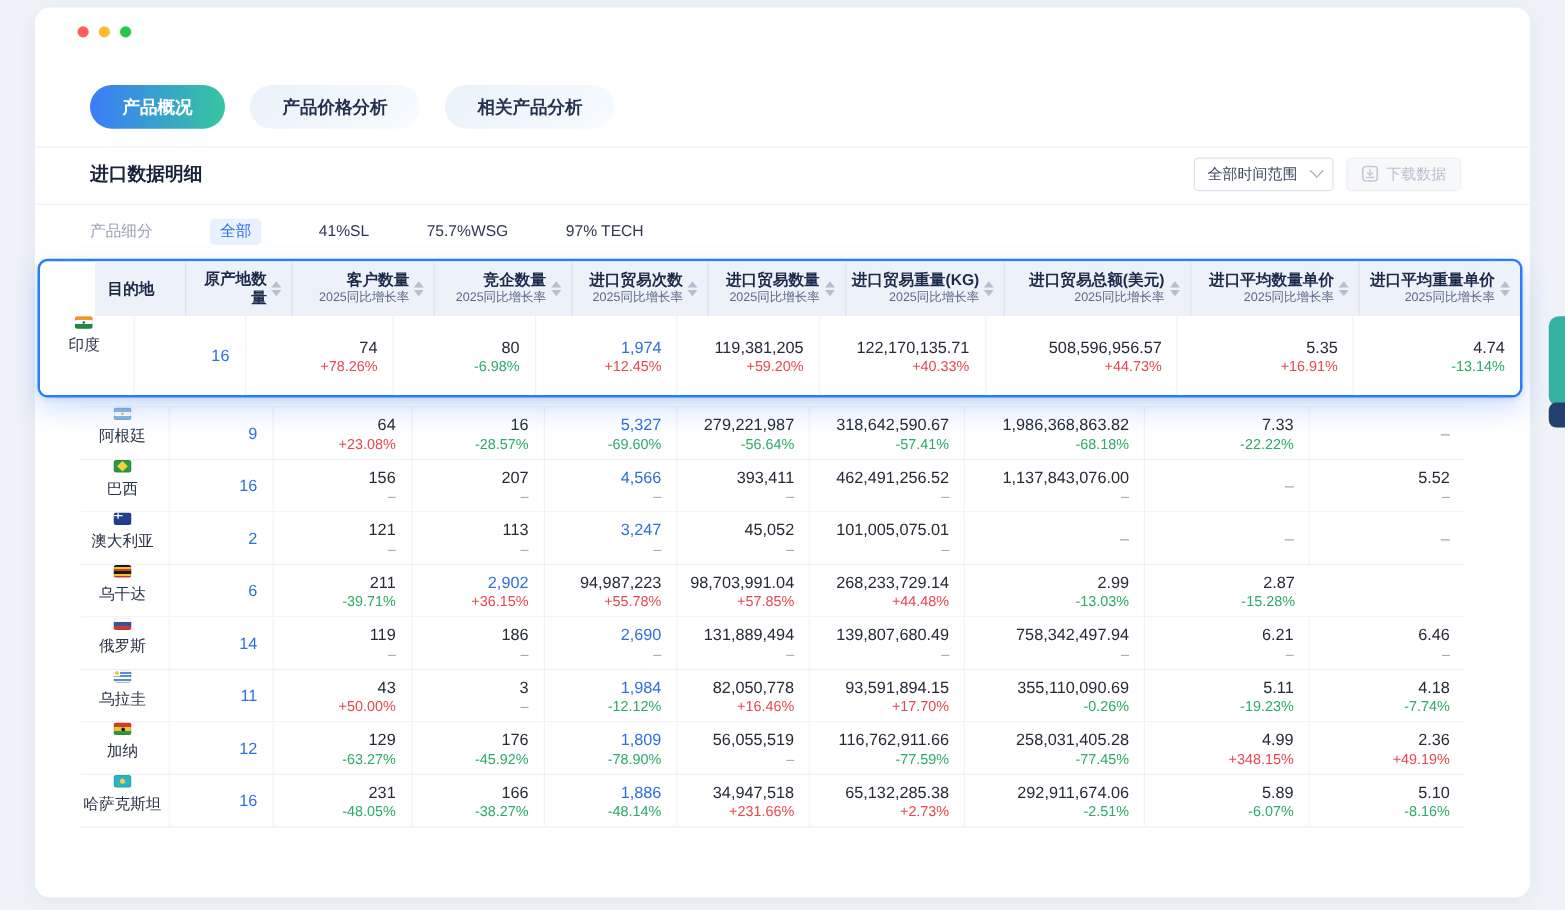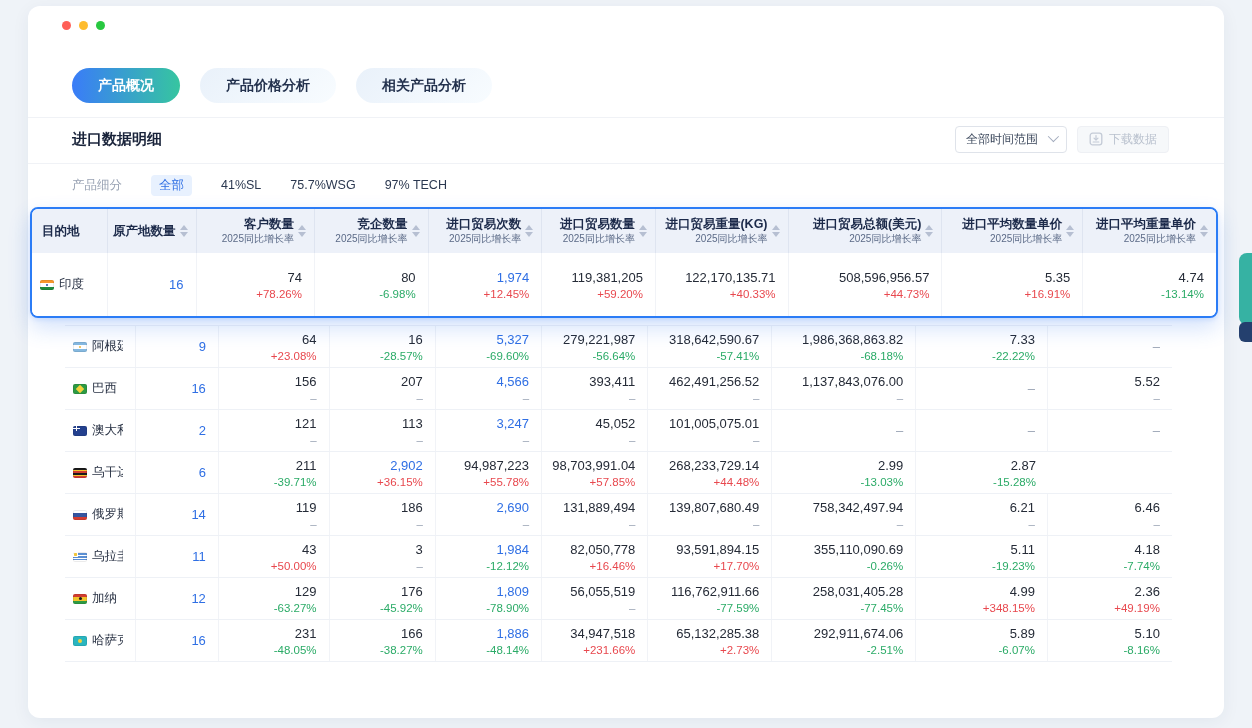--- a/index.html
+++ b/index.html
@@ -48,32 +48,32 @@
     transform:rotate(45deg) translateY(-2px); margin-top:-3px;}
   .download {
     display:flex; align-items:center; gap:6px; height:27px; padding:0 11px;
     background:#f6f8fa; border:1px solid #eef0f4; border-radius:4px;
     font-size:12px; color:#b9c1ce; cursor:pointer;
   }
 
   
   .filters { position:absolute; left:44px; top:168px; height:22px; display:flex; align-items:center; gap:29px; font-size:12.5px; }
   .filter-label { color:#98a2b3; }
-  .fopt { color:#2b3850; cursor:pointer; }
+  .fopt { color:#2b3850; cursor:pointer;margin-left:17px; }
   .fopt.active { color:#2f6fe4; background:#e8f1fe; padding:2px 8px; border-radius:4px; }
 
   
   .hl-box {
     position:absolute; left:2px; top:201px; width:1188px; height:111px;
     background:#fff; border:2px solid #2b7cf6; border-radius:8px;
     box-shadow:0 10px 22px rgba(33,110,240,.20), 0 2px 4px rgba(33,110,240,.12);
     overflow:hidden; z-index:5;
   }
   .grid10 { display:grid; grid-template-columns:6.4% 7.5% 10% 9.6% 9.6% 9.6% 11.2% 13% 11.9% 11.2%; }
-  .thead { height:44px; background:#edf1f9; }
+  .thead { height:44px; background:#edf1f9;margin-left:44px; }
   .hcell {
     display:flex; align-items:center; justify-content:flex-end; gap:4px;
     padding:0 8px 0 4px; border-right:1px solid #dee4f0; overflow:hidden;
   }
   .hcell:last-child { border-right:none; }
   .hcell.first { justify-content:flex-start; padding-left:10px; }
   .htext { text-align:right; min-width:0; }
   .hcell.first .htext { text-align:left; }
   .htitle { font-size:12.5px; font-weight:700; color:#1c2a4a; line-height:15px; }
   .hsub { font-size:10px; color:#5b6a87; line-height:14px; }
@@ -83,21 +83,21 @@
 
   
   .trow { border-bottom:1px solid #eef1f6; background:#fff; }
   .trow.hl { height:63px; border-bottom:none; }
   .trow.body { height:42px; }
   .cell {
     display:flex; flex-direction:column; justify-content:center; align-items:flex-end;
     padding:0 12px 0 4px; border-right:1px solid #f1f3f7; overflow:hidden; min-width:0;
   }
   .cell:last-child { border-right:none; }
-  .cell.country { flex-direction:row; align-items:center; justify-content:flex-start; gap:5px; padding-left:8px; white-space:nowrap; }
+  .cell.country { flex-direction:column; align-items:center; justify-content:flex-start; gap:5px; padding-left:8px; white-space:nowrap; }
   .cname { font-size:12.5px; color:#2a3345; overflow:hidden; }
   .val { font-size:13px; color:#252b37; line-height:19px; white-space:nowrap; }
   .val.blue { color:#2f6fe4; cursor:pointer; }
   .gr { font-size:11.5px; line-height:15px; white-space:nowrap; }
   .gr.up { color:#e8484e; } .gr.down { color:#2bab67; } .gr.none { color:#98a2b3; }
   .val.dash { color:#98a2b3; }
 
   .tbody { position:absolute; left:37px; top:319px; width:1107px; border-top:1px solid #f0f2f6; }
 
   

